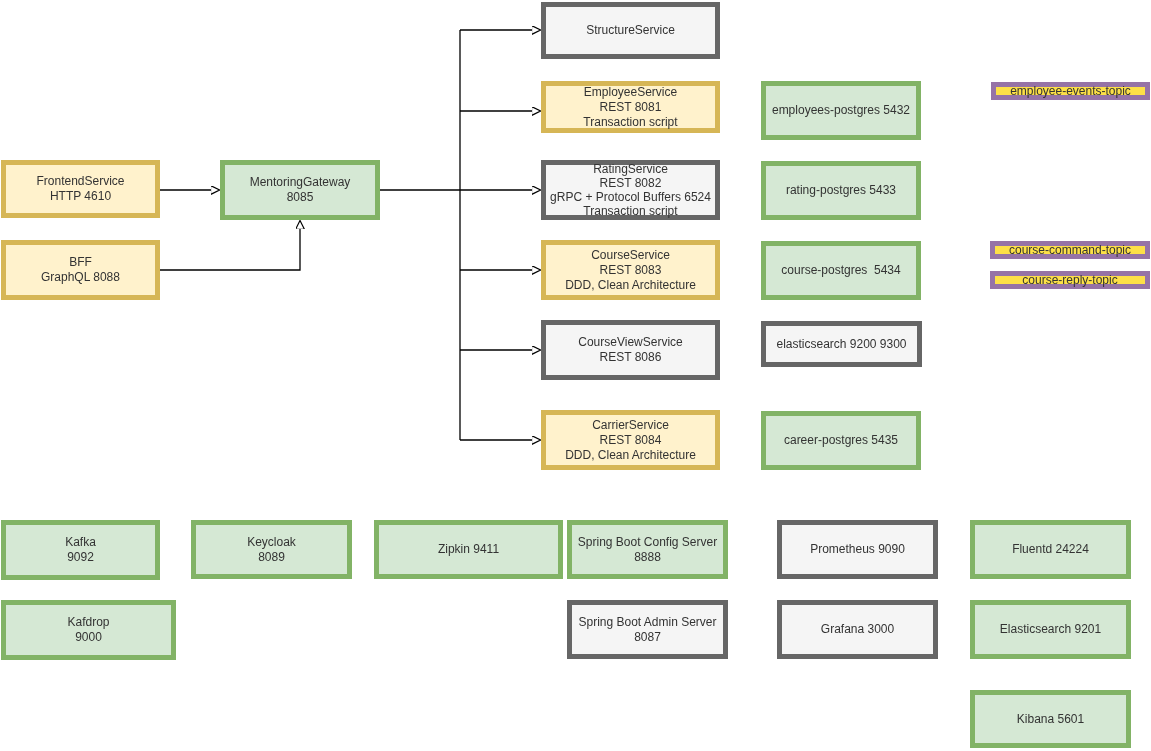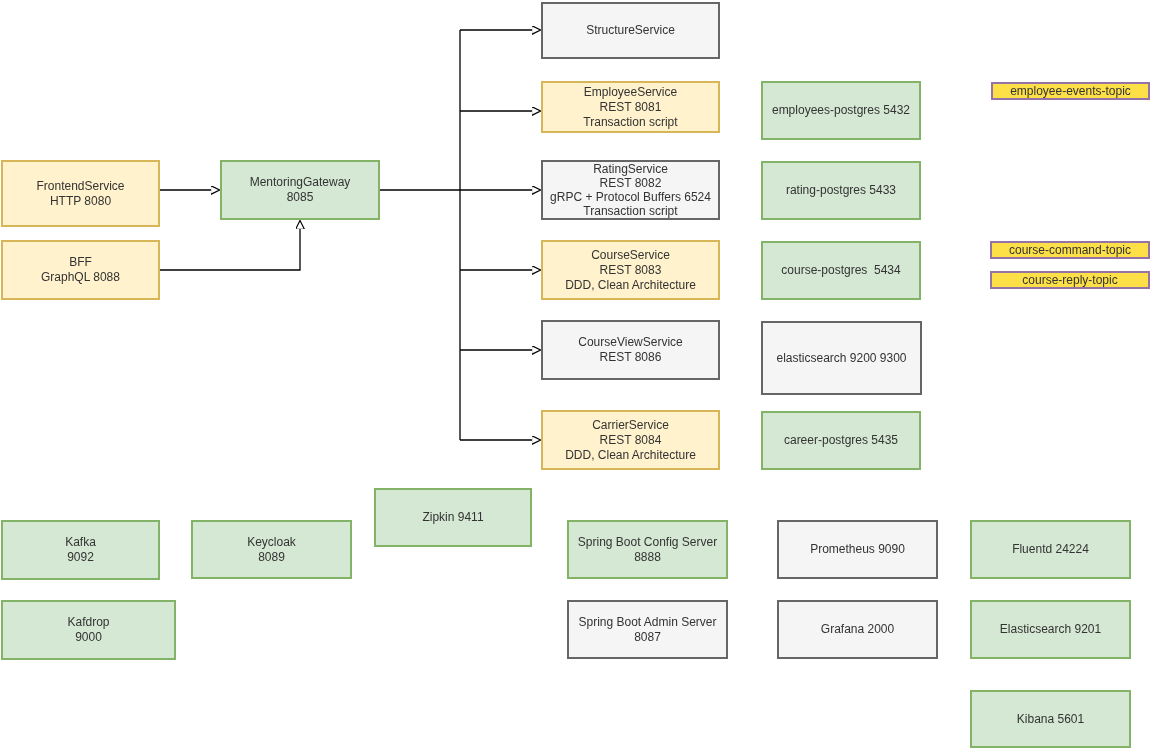--- a/index.html
+++ b/index.html
@@ -3,21 +3,21 @@
 <meta charset="utf-8">
 <style>
   * { margin:0; padding:0; box-sizing:border-box; }
   html,body { width:1151px; height:751px; background:#ffffff;
               font-family:"Liberation Sans", sans-serif; }
   .canvas { position:relative; width:1151px; height:751px; overflow:hidden; background:#ffffff; }
   svg.edges { position:absolute; left:0; top:0; z-index:0; }
   svg.edges path { stroke:#000000; stroke-width:1.3; fill:none; }
   .node { position:absolute; z-index:1; display:flex; flex-direction:column;
           align-items:center; justify-content:center; text-align:center;
-          font-size:12px; line-height:15px; color:#333333; border:2px solid #ef4444; }
+          font-size:12px; line-height:15px; color:#333333; border:5px solid #ef4444; }
   .node span { white-space:pre; }
   .yellow { background:#FFF2CC; border-color:#D6B656; }
   .green  { background:#D5E8D4; border-color:#82B366; }
   .gray   { background:#F5F5F5; border-color:#666666; }
   .purple { background:#fde047; border-color:#9673A6; }
 </style>
 </head>
 <body>
 
 <div class="canvas">
@@ -32,23 +32,23 @@
     <path d="M160,270 H300 V229" marker-end="url(#ah)"></path>
     <path d="M380,190 H532" marker-end="url(#ah)"></path>
     <path d="M460,30 V440"></path>
     <path d="M460,30 H532" marker-end="url(#ah)"></path>
     <path d="M460,111 H532" marker-end="url(#ah)"></path>
     <path d="M460,270 H532" marker-end="url(#ah)"></path>
     <path d="M460,350 H532" marker-end="url(#ah)"></path>
     <path d="M460,440 H532" marker-end="url(#ah)"></path>
   </svg>
 
-  <div class="node yellow" style="left:1px;top:160px;width:159px;height:67px;">
+  <div class="node yellow" style="left:1px;top:160px;width:159px;height:58px;">
     <span>FrontendService</span>
-    <span>HTTP 8080</span>
+    <span>HTTP 4610</span>
   </div>
   <div class="node yellow" style="left:1px;top:240px;width:159px;height:60px;">
     <span>BFF</span>
     <span>GraphQL 8088</span>
   </div>
   <div class="node green" style="left:220px;top:160px;width:160px;height:60px;">
     <span>MentoringGateway</span>
     <span>8085</span>
   </div>
 
@@ -83,21 +83,21 @@
 
   <div class="node green" style="left:761px;top:81px;width:160px;height:59px;">
     <span>employees-postgres 5432</span>
   </div>
   <div class="node green" style="left:761px;top:161px;width:160px;height:59px;">
     <span>rating-postgres 5433</span>
   </div>
   <div class="node green" style="left:761px;top:241px;width:160px;height:59px;">
     <span>course-postgres  5434</span>
   </div>
-  <div class="node gray" style="left:761px;top:321px;width:161px;height:74px;">
+  <div class="node gray" style="left:761px;top:321px;width:161px;height:46px;">
     <span>elasticsearch 9200 9300</span>
   </div>
   <div class="node green" style="left:761px;top:411px;width:160px;height:59px;">
     <span>career-postgres 5435</span>
   </div>
 
   <div class="node purple" style="left:991px;top:82px;width:159px;height:18px;">
     <span>employee-events-topic</span>
   </div>
   <div class="node purple" style="left:990px;top:241px;width:160px;height:18px;">
@@ -108,21 +108,21 @@
   </div>
 
   <div class="node green" style="left:1px;top:520px;width:159px;height:60px;">
     <span>Kafka</span>
     <span>9092</span>
   </div>
   <div class="node green" style="left:191px;top:520px;width:161px;height:59px;">
     <span>Keycloak</span>
     <span>8089</span>
   </div>
-  <div class="node green" style="left:374px;top:488px;width:158px;height:59px;">
+  <div class="node green" style="left:374px;top:520px;width:189px;height:59px;">
     <span>Zipkin 9411</span>
   </div>
   <div class="node green" style="left:567px;top:520px;width:161px;height:59px;">
     <span>Spring Boot Config Server</span>
     <span>8888</span>
   </div>
   <div class="node gray" style="left:777px;top:520px;width:161px;height:59px;">
     <span>Prometheus 9090</span>
   </div>
   <div class="node green" style="left:970px;top:520px;width:161px;height:59px;">
@@ -131,21 +131,21 @@
 
   <div class="node green" style="left:1px;top:600px;width:175px;height:60px;">
     <span>Kafdrop</span>
     <span>9000</span>
   </div>
   <div class="node gray" style="left:567px;top:600px;width:161px;height:59px;">
     <span>Spring Boot Admin Server</span>
     <span>8087</span>
   </div>
   <div class="node gray" style="left:777px;top:600px;width:161px;height:59px;">
-    <span>Grafana 2000</span>
+    <span>Grafana 3000</span>
   </div>
   <div class="node green" style="left:970px;top:600px;width:161px;height:59px;">
     <span>Elasticsearch 9201</span>
   </div>
 
   <div class="node green" style="left:970px;top:690px;width:161px;height:58px;">
     <span>Kibana 5601</span>
   </div>
 
 </div>

